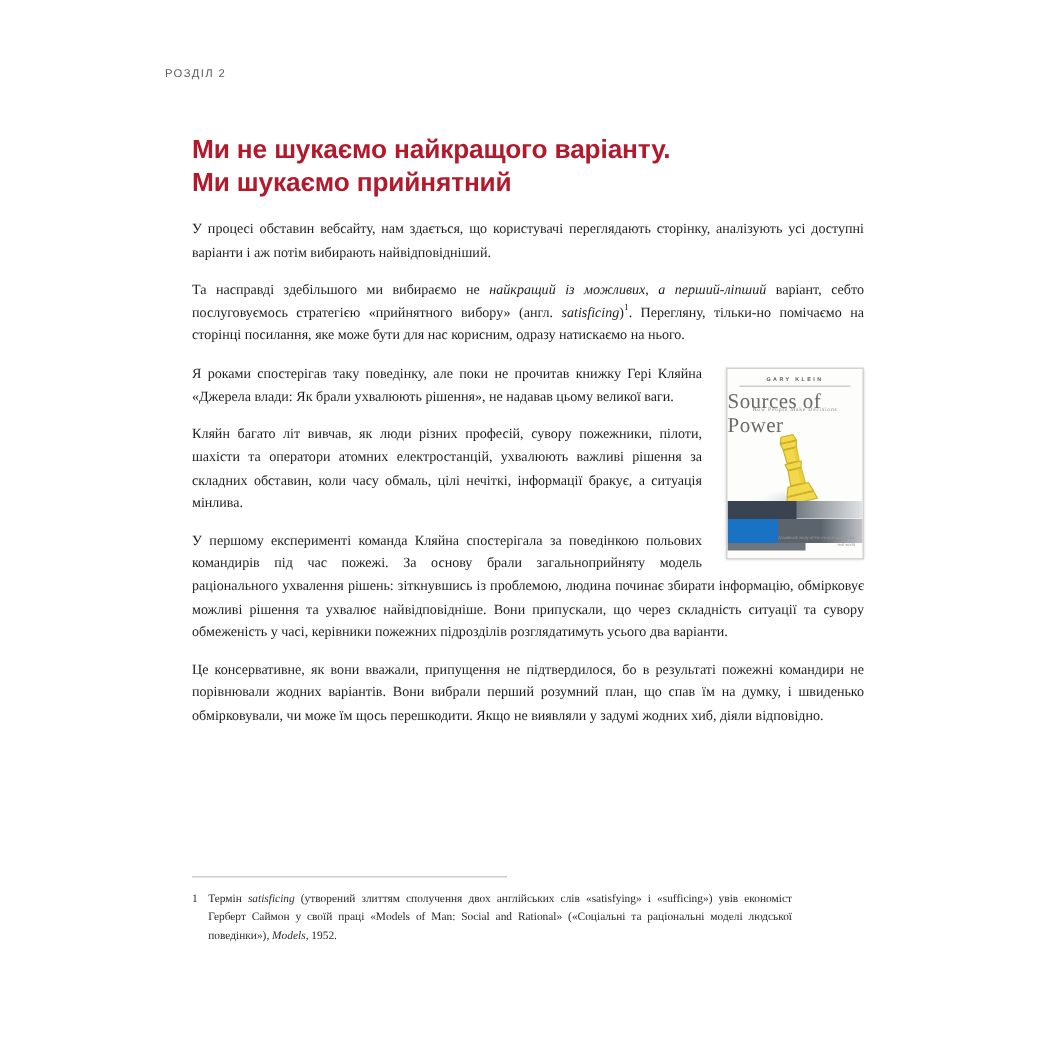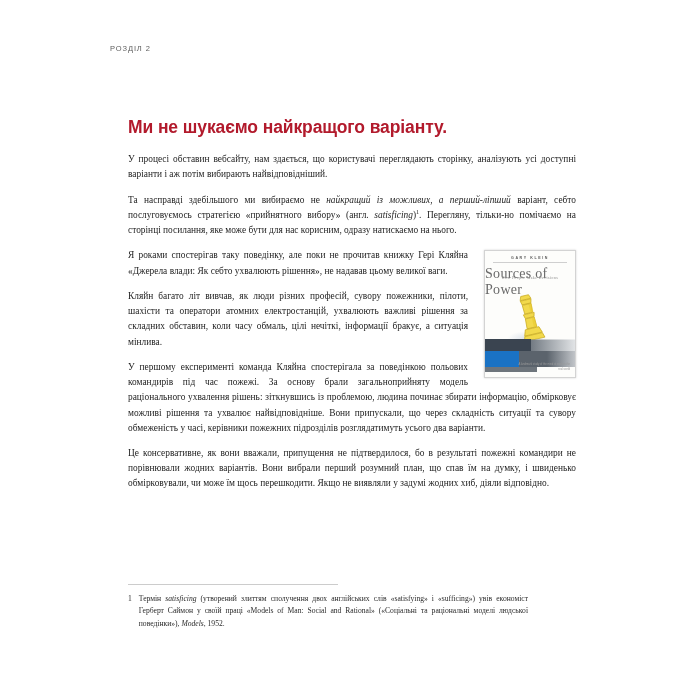--- a/index.html
+++ b/index.html
@@ -61,21 +61,20 @@
     font-family: "Liberation Sans", "DejaVu Sans", sans-serif;
     font-size: 17.5px;
     line-height: 1.27;
     font-weight: 700;
     color: #b21a2c;
     margin: 0 0 14px 0;
     letter-spacing: -0.1px;
   }
   .headline .line {
     display: block;
-    margin-top: 28px;
   }
 
   
   .book-cover {
     float: right;
     width: 92px;
     height: 128px;
     margin: 2px 0 7px 16px;
     position: relative;
     background: #fdfdfb;
@@ -265,20 +264,21 @@
 
 <div class="page">
 
   <div class="running-head">РОЗДІЛ 2</div>
 
   <div class="content">
 
 
     <h1 class="headline">
       <span class="line">Ми не шукаємо найкращого варіанту.</span>
+      <span class="line">Ми шукаємо прийнятний</span>
     </h1>
 
     <p class="body">
       <span>У процесі обставин вебсайту, нам здається, що користувачі переглядають сторінку, аналізують усі доступні варіанти і аж потім вибирають найвідповідніший.</span>
     </p>
 
     <p class="body">
       <span>Та насправді здебільшого ми вибираємо не </span><span class="it">найкращий із можливих, а перший-ліпший</span><span> варіант, себто послуговуємось стратегією «прийнятного вибору» (англ. </span><span class="it">satisficing</span><span>)</span><sup class="fn">1</sup><span>. Перегляну, тільки-но помічаємо на сторінці посилання, яке може бути для нас корисним, одразу натискаємо на нього.</span>
     </p>
 
@@ -310,21 +310,21 @@
         <div class="bc-band-wedge"></div>
         <div class="bc-band-dark"></div>
         <div class="bc-band-gray"></div>
         <div class="bc-band-bottom"></div>
       </div>
 
       <div class="bc-blurb">A landmark study of the mind at work in the real world</div>
     </div>
 
     <p class="body">
-      <span>Я роками спостерігав таку поведінку, але поки не прочитав книжку Гері Кляйна «Джерела влади: Як себто ухвалюють рішення», не надавав цьому великої ваги.</span>
+      <span>Я роками спостерігав таку поведінку, але поки не прочитав книжку Гері Кляйна «Джерела влади: Як брали ухвалюють рішення», не надавав цьому великої ваги.</span>
     </p>
 
     <p class="body">
       <span>Кляйн багато літ вивчав, як люди різних професій, сувору пожежники, пілоти, шахісти та оператори атомних електростанцій, ухвалюють важливі рішення за складних обставин, коли часу обмаль, цілі нечіткі, інформації бракує, а ситуація мінлива.</span>
     </p>
 
     <p class="body">
       <span>У першому експерименті команда Кляйна спостерігала за поведінкою польових командирів під час пожежі. За основу брали загальноприйняту модель раціонального ухвалення рішень: зіткнувшись із проблемою, людина починає збирати інформацію, обмірковує можливі рішення та ухвалює найвідповідніше. Вони припускали, що через складність ситуації та сувору обмеженість у часі, керівники пожежних підрозділів розглядатимуть усього два варіанти.</span>
     </p>
 

